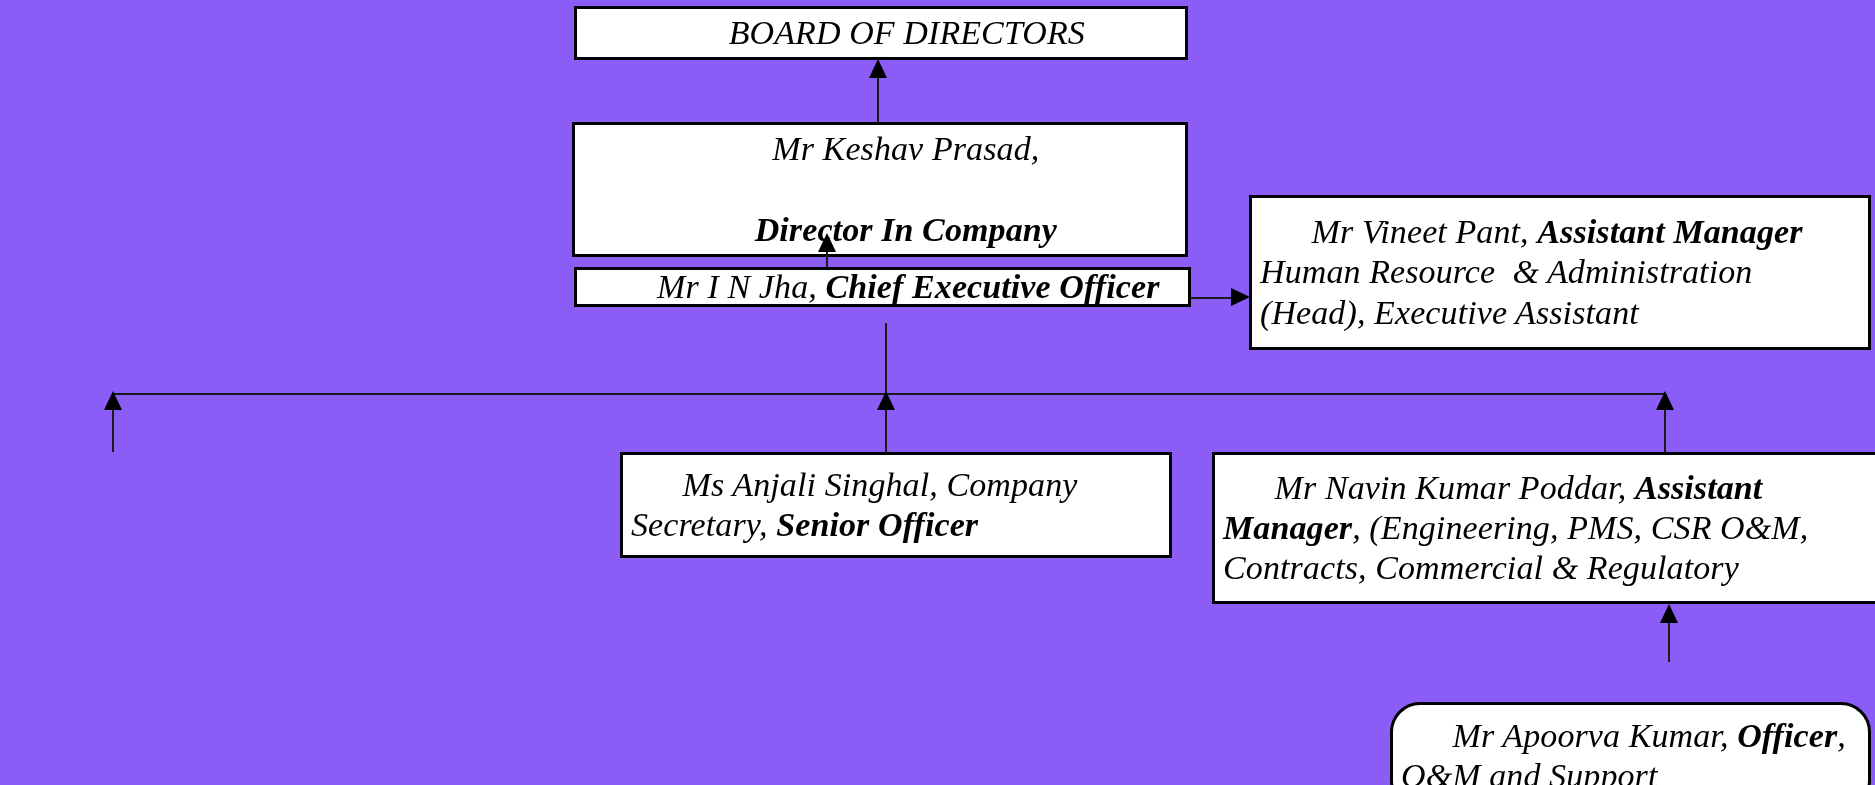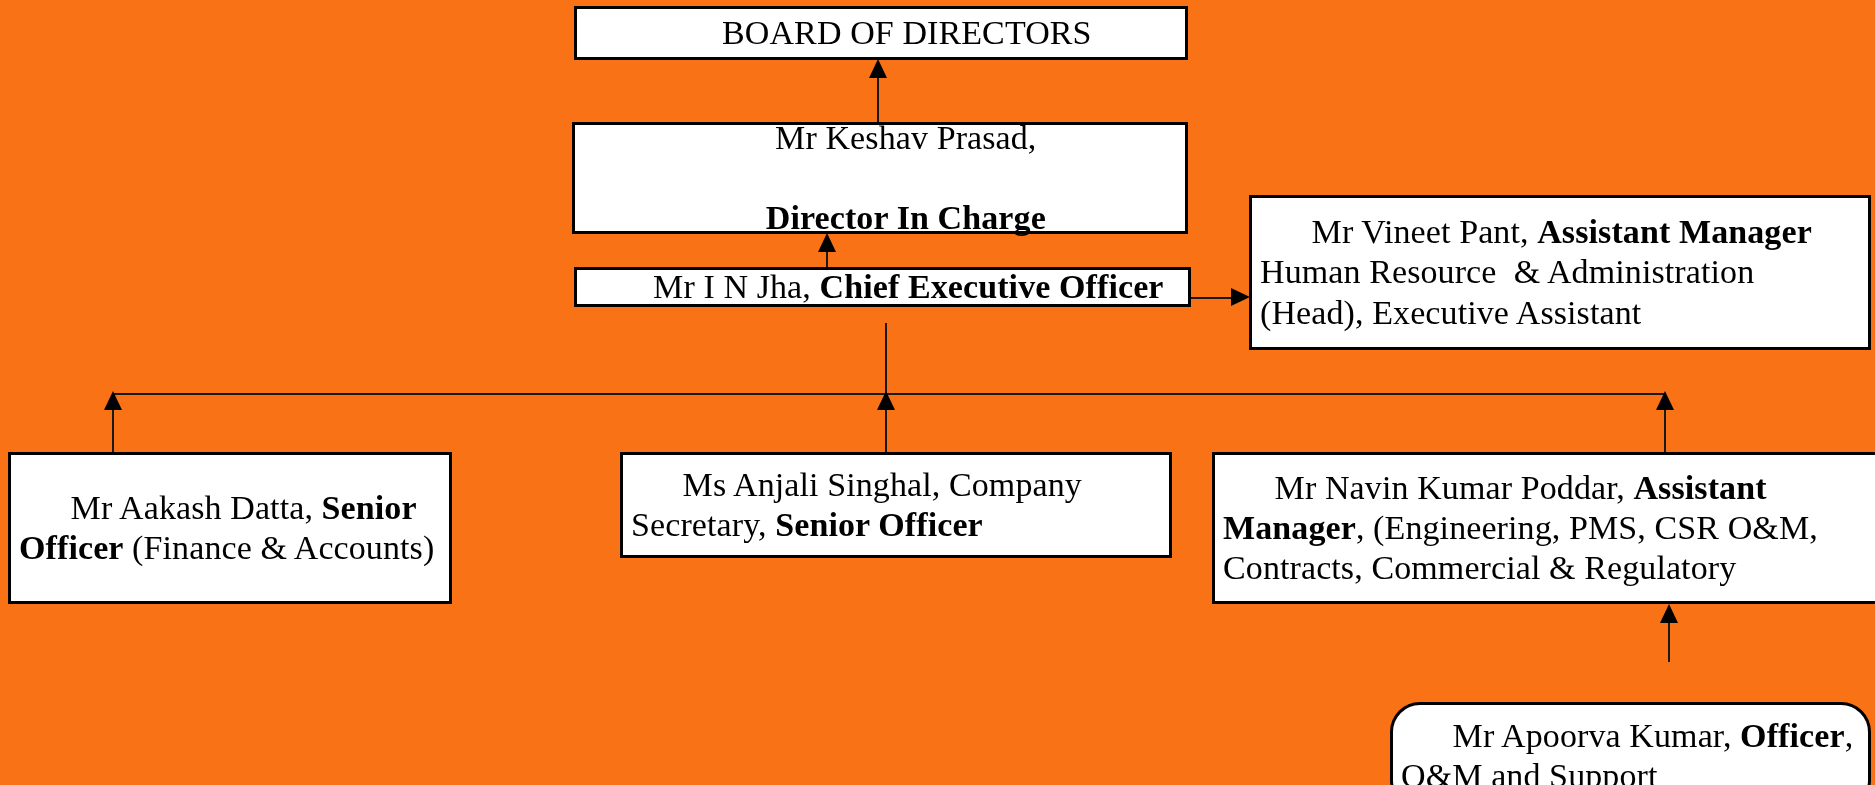--- a/index.html
+++ b/index.html
@@ -9,22 +9,23 @@
     background: #ffffff;
   }
   body {
     font-family: "Liberation Serif", "DejaVu Serif", serif;
     color: #000000;
   }
   #chart-canvas {
     position: relative;
     width: 1875px;
     height: 785px;
-    background: #f97316;
+    background: #8b5cf6;
     overflow: hidden;
+    font-style: italic;
   }
   .node-box {
     position: absolute;
     box-sizing: border-box;
     border: 3px solid #000000;
     background: #ffffff;
     display: flex;
     flex-direction: column;
     justify-content: center;
   }
@@ -73,46 +74,41 @@
 <body>
 
 <div id="chart-canvas">
 
   <div class="node-box" style="left:574px; top:6px; width:614px; height:54px;">
     <div class="node-text align-center">
       <span>BOARD OF DIRECTORS</span>
     </div>
   </div>
 
-  <div class="node-box" style="left:572px; top:122px; width:616px; height:112px;">
+  <div class="node-box" style="left:572px; top:122px; width:616px; height:135px;">
     <div class="node-text align-center">
       <span>Mr Keshav Prasad,</span><br>
-      <b>Director In Charge</b>
+      <b>Director In Company</b>
     </div>
   </div>
 
   <div class="node-box" style="left:574px; top:267px; width:617px; height:40px;">
     <div class="node-text align-center">
       <span>Mr I N Jha, </span><b>Chief Executive Officer</b>
     </div>
   </div>
 
   <div class="node-box" style="left:1249px; top:195px; width:622px; height:155px;">
     <div class="node-text align-left">
       <span>Mr Vineet Pant, </span><b>Assistant Manager</b><span>
 Human Resource  &amp; Administration
 (Head), Executive Assistant</span>
     </div>
   </div>
 
-  <div class="node-box" style="left:8px; top:452px; width:444px; height:152px;">
-    <div class="node-text align-left">
-      <span>Mr Aakash Datta, </span><b>Senior Officer</b><span> (Finance &amp; Accounts)</span>
-    </div>
-  </div>
 
   <div class="node-box" style="left:620px; top:452px; width:552px; height:106px;">
     <div class="node-text align-left">
       <span>Ms Anjali Singhal, Company Secretary, </span><b>Senior Officer</b><span></span>
     </div>
   </div>
 
   <div class="node-box" style="left:1180px; top:452px; width:691px; height:152px;margin-left:32px;">
     <div class="node-text align-left">
       <span>Mr Navin Kumar Poddar, </span><b>Assistant Manager</b><span>, (Engineering, PMS, CSR O&amp;M, Contracts, Commercial &amp; Regulatory</span>

